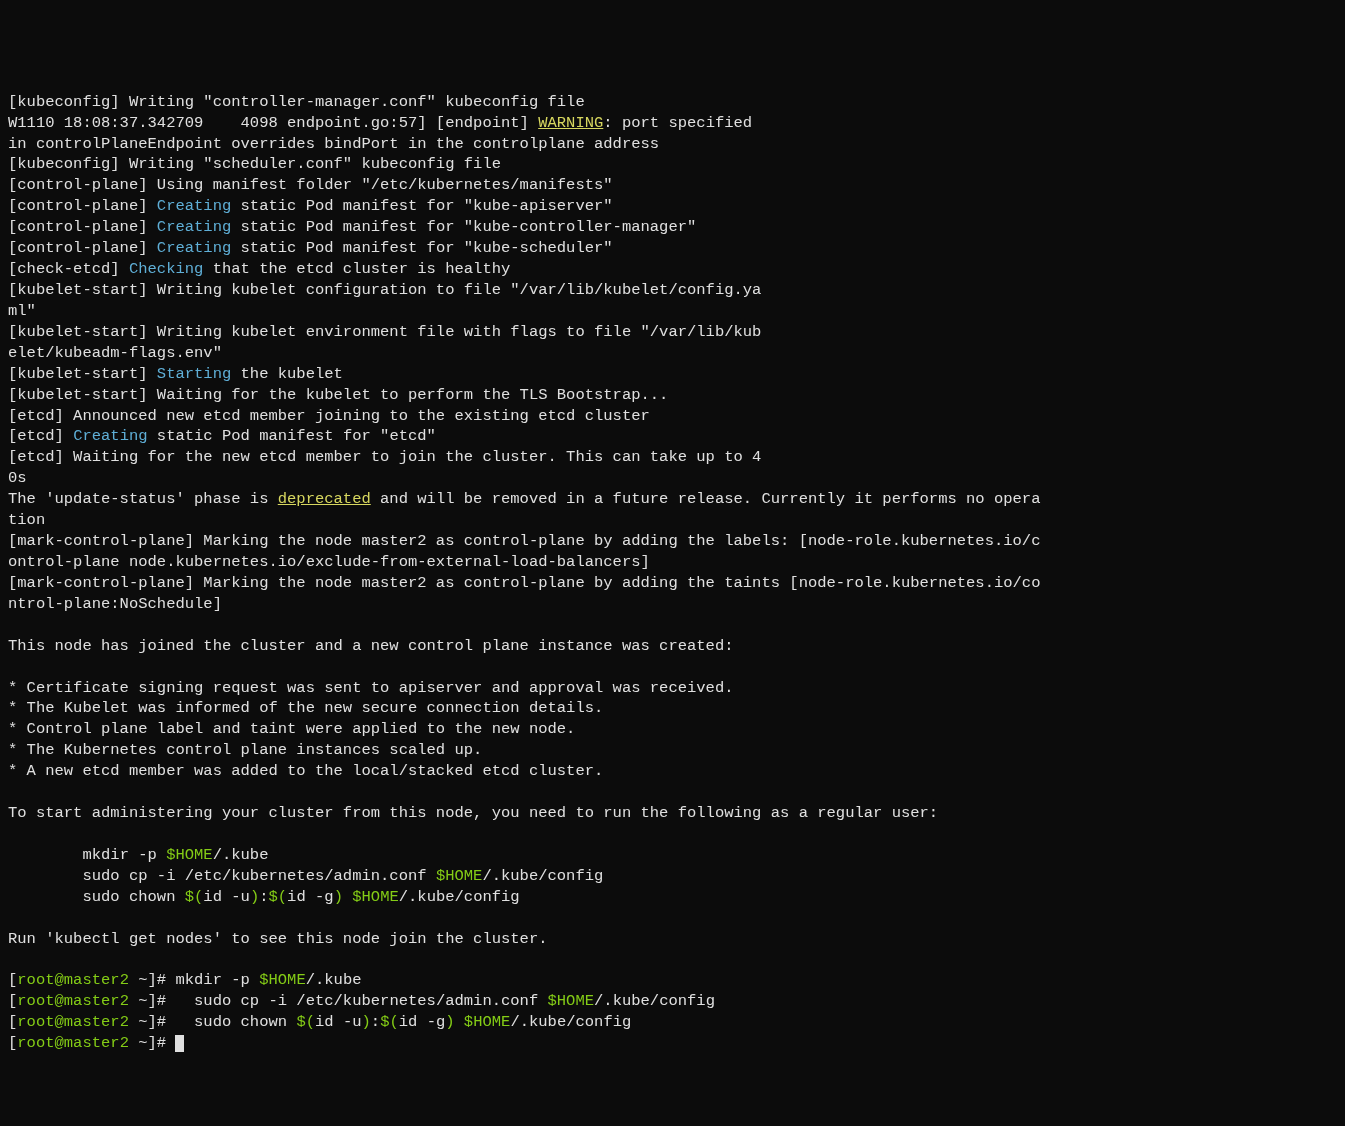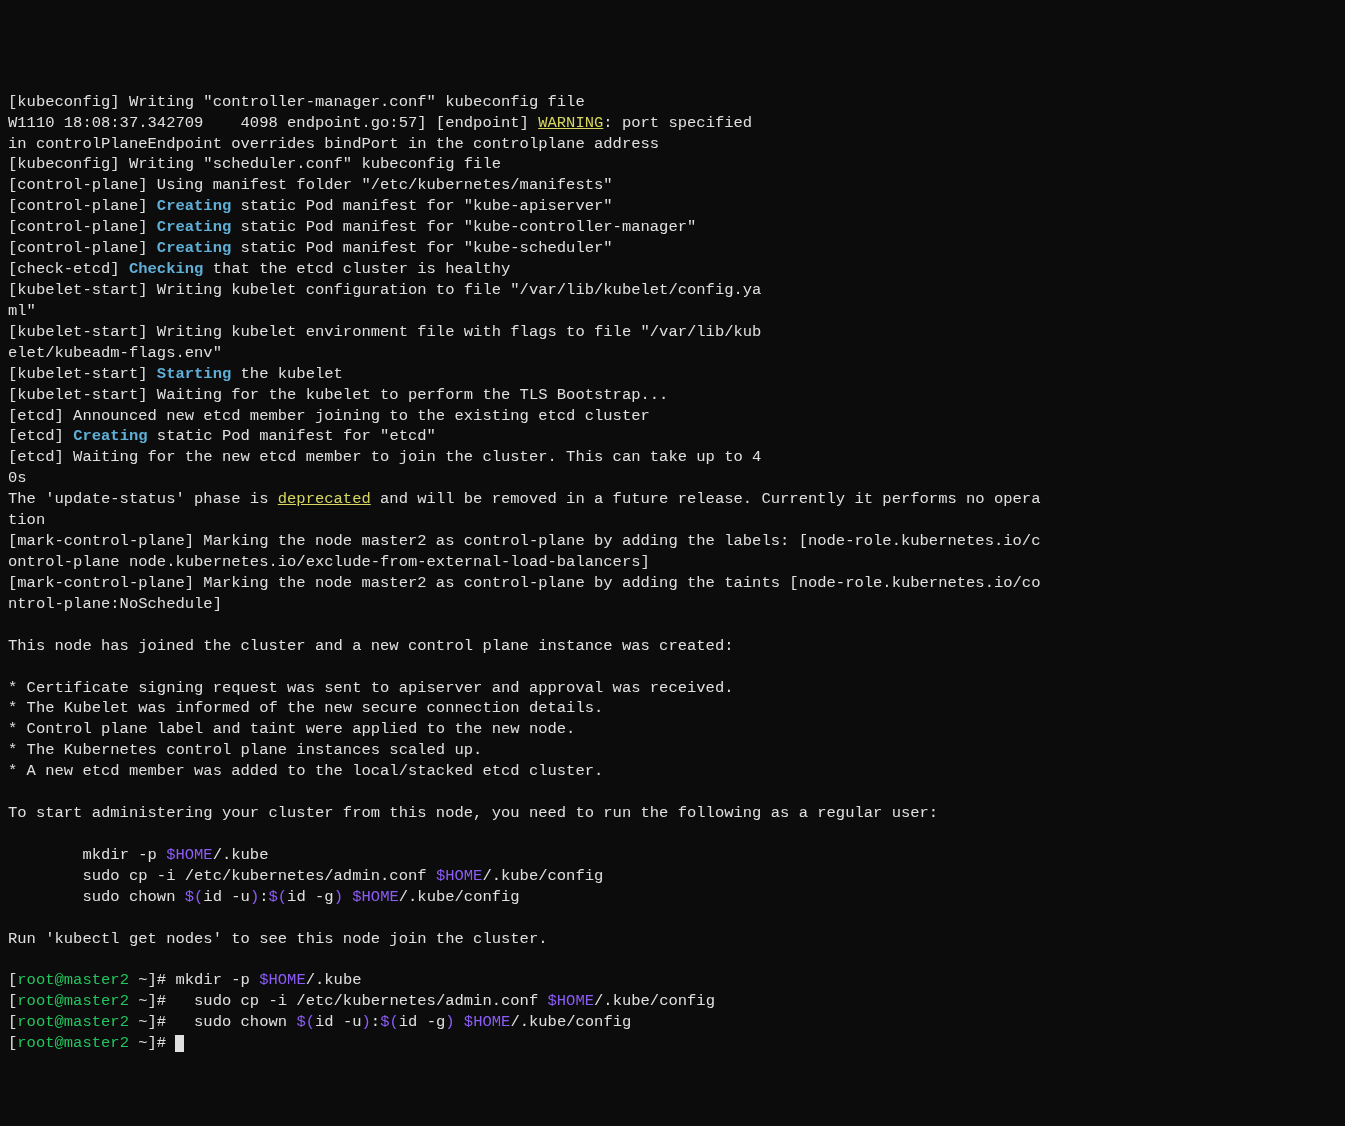--- a/index.html
+++ b/index.html
@@ -6,24 +6,24 @@
       margin: 0;
       padding: 8px;
       background-color: #0c0c0c;
       color: #e0e0e0;
       font-family: 'Consolas', 'Monaco', 'Courier New', monospace;
       font-size: 15.5px;
       line-height: 1.35;
       white-space: pre-wrap;
       word-wrap: break-word;
     }
-    .cyan { color: #5fafd7; font-weight: bold; }
-    .green { color: #8b5cf6; margin-top: 16px; }
+    .cyan { color: #5fafd7; }
+    .green { color: #84cc16; margin-top: 16px; }
     .yellow { color: #d7d75f; text-decoration: underline; }
-    .red { color: #22c55e; }
+    .red { color: #84cc16; }
     .white { color: #e0e0e0; }
     .cursor {
       display: inline-block;
       width: 9px;
       height: 17px;
       background-color: #e0e0e0;
       vertical-align: text-bottom;
     }
     #terminal { display: block; }
   </style>

